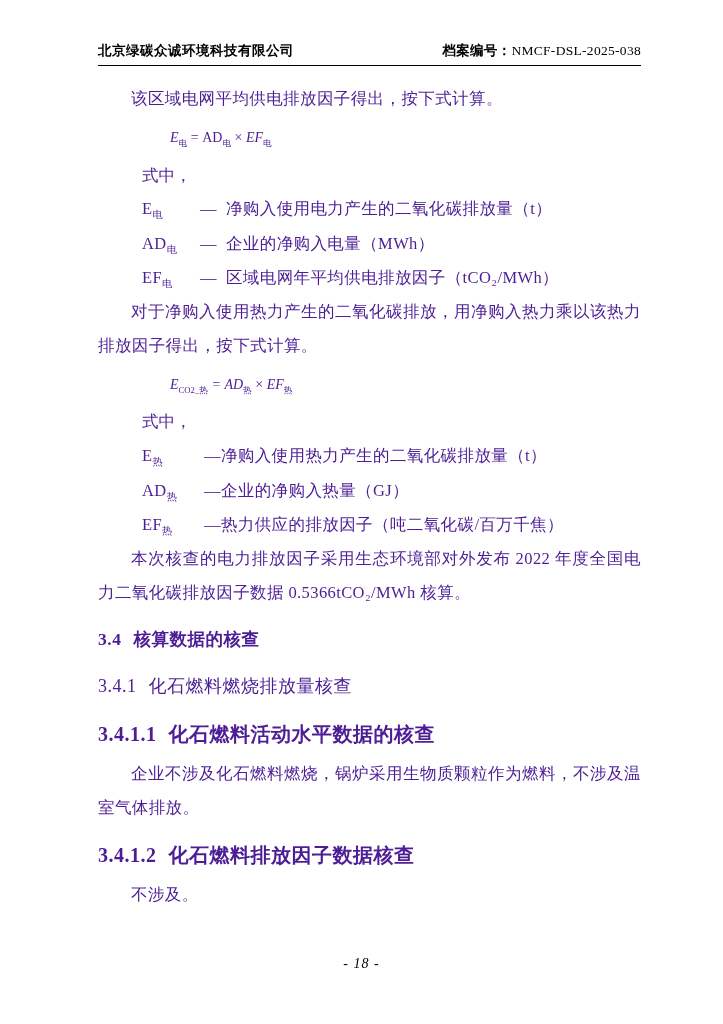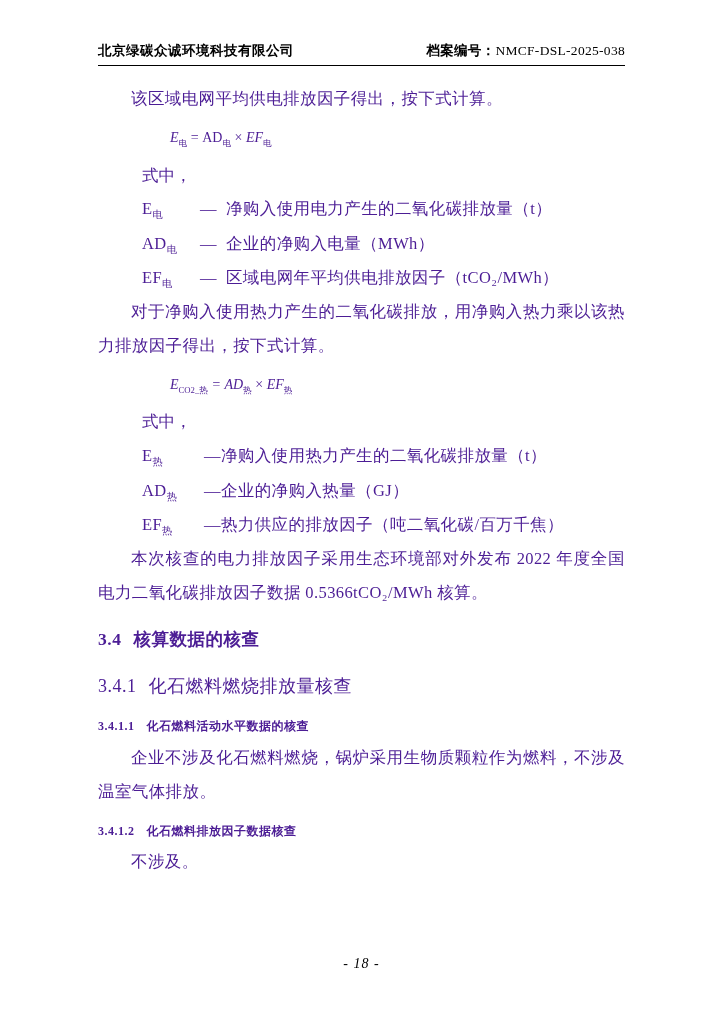--- a/index.html
+++ b/index.html
@@ -15,21 +15,21 @@
     width: 723px;
     height: 1024px;
     margin: 0 auto;
     background: #ffffff;
     box-sizing: border-box;
     overflow: hidden;
   }
   .content {
     position: absolute;
     left: 98px;
-    right: 98px;
+    right: 82px;
     top: 42px;
   }
   
   .doc-header {
     display: flex;
     justify-content: space-between;
     align-items: baseline;
     font-size: 13.5px;
     color: #000;
     padding-bottom: 5px;
@@ -108,21 +108,21 @@
     margin: 12px 0 2px 0;
     letter-spacing: 0.5px;
   }
   h3.h-sub {
     font-size: 18px;
     font-weight: normal;
     margin: 10px 0 2px 0;
     letter-spacing: 0.5px;
   }
   h4.h-subsub {
-    font-size: 12px;
+    font-size: 20px;
     font-weight: bold;
     margin: 10px 0 2px 0;
     letter-spacing: 0.5px;
   }
   .h-num {
     display: inline-block;
     margin-right: 12px;
   }
   
   .footer {

